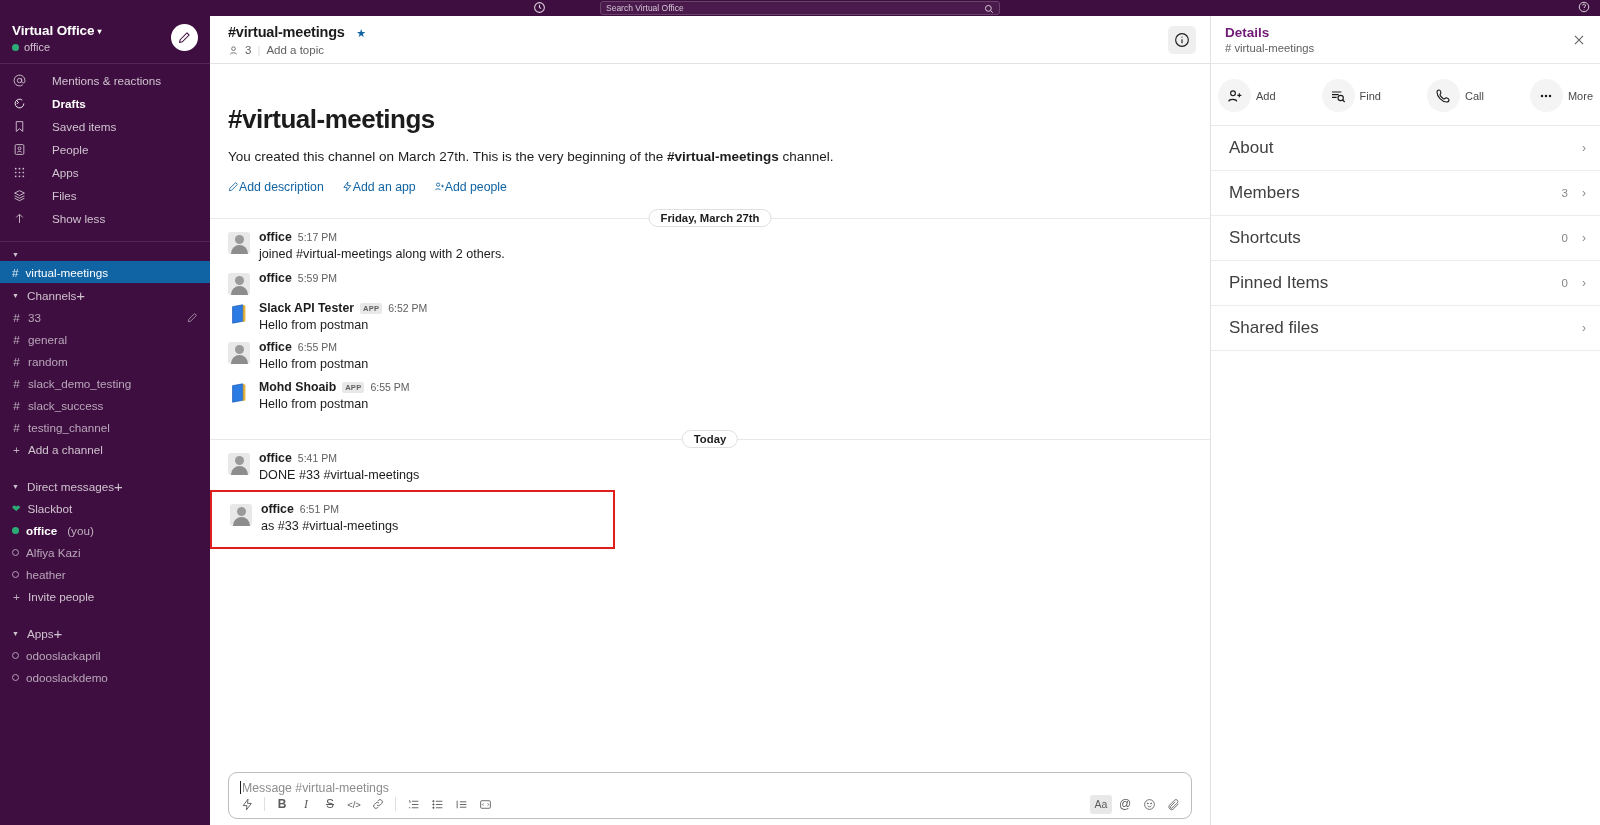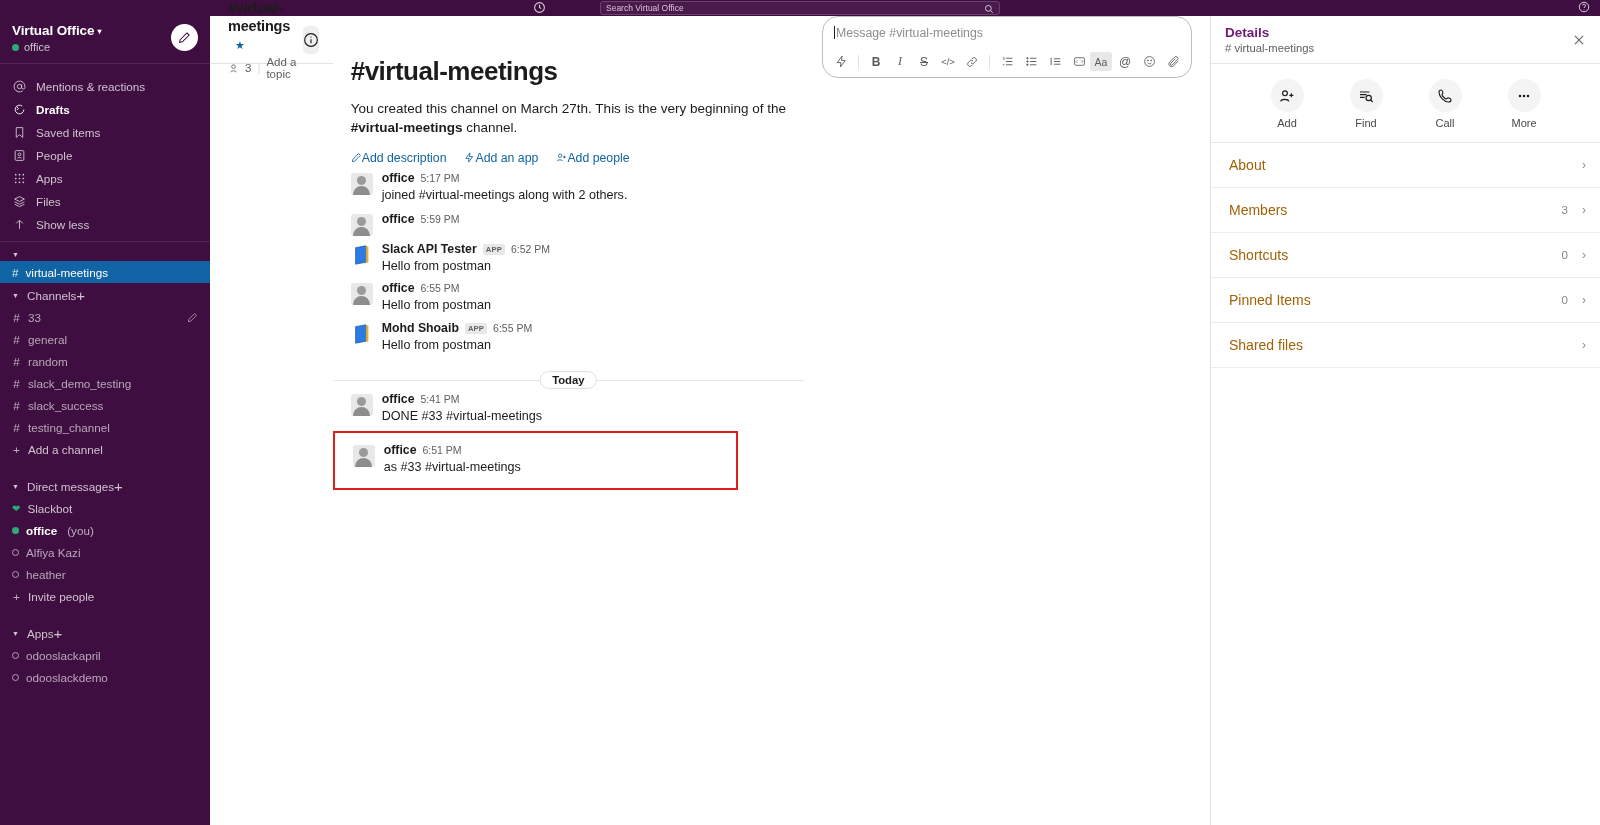--- a/index.html
+++ b/index.html
@@ -46,21 +46,21 @@
   .ws-user { display:flex; align-items:center; gap:5px; margin-top: 3px; font-size: 11px; color:#CFC3CF;}
   .dot-green { width: 7px; height: 7px; border-radius: 50%; background:#2BAC76; display:inline-block; }
   .compose-btn {
     width: 27px; height: 27px; border-radius: 50%; background: #fff;
     display: flex; align-items: center; justify-content: center; cursor: pointer;
     margin-top:1px;
   }
 
   .nav-list { padding: 8px 0 6px 0; }
   .nav-item {
-    display: flex; align-items: flex-end; gap: 9px;
+    display: flex; align-items: flex-start; gap: 25px;
     padding: 2px 12px; height: 23px; cursor: pointer; color:#CFC3CF;
     font-size: 11.7px;
   }
   .nav-item .ico { width: 15px; display: flex; justify-content: center; align-items:center; }
   .nav-item.bold { color: #fff; font-weight: bold; }
 
   .sb-divider { height:1px; background:#522753; margin: 2px 0 0 0; }
 
   .collapse-row { padding: 5px 12px 2px 12px; }
 
@@ -89,21 +89,21 @@
   .ch-item .pencil { opacity: .85; }
   .ch-item.dim { color:#B9A7BA; }
   .ch-item.you { color:#fff; }
   .ch-item.you b { font-weight: bold; }
   .ch-item .suffix { color:#BCAFBD; margin-left:3px; }
   .circ-o { width: 7px; height:7px; border-radius:50%; border:1.2px solid #B49CB5; display:inline-block;}
   .heart { color:#2BAC76; font-size:10px; }
 
   
   .main {
-    flex: 1 1 auto; background: #fff; display: flex; flex-direction: row;
+    flex: 1 1 auto; background: #fff; display: flex; flex-direction: column;
     min-width: 0; position: relative;
   }
   .ch-header {
     height: 48px; flex: 0 0 48px; border-bottom: 1px solid #E2E2E2;
     display: flex; align-items: center; justify-content: space-between;
     padding: 0 14px 0 18px;
   }
   .ch-title { font-size: 14.5px; font-weight: bold; color: #1D1C1D; letter-spacing:-.2px;}
   .star { color:#1264A3; font-size: 11px; margin-left: 7px; }
   .ch-sub { display:flex; align-items:center; gap:6px; font-size: 11.5px; color:#616061; margin-top: 3px;}
@@ -159,22 +159,22 @@
   .msg-extra { font-size: 12.6px; color:#1D1C1D; margin-top: 12px; }
 
   .highlight-box {
     border: 2px solid #E01E1E; margin: 4px 0 0 0; width: 405px;
     padding: 4px 0 10px 0;
   }
 
   
   .composer-wrap { padding: 0 18px 6px 18px; flex: 0 0 auto; }
   .composer {
-    border: 1px solid #BDBDBD; border-radius: 16px; background: #fff;
-    height: 62px; display:flex; flex-direction:column; justify-content:space-between;
+    border: 1px solid #BDBDBD; border-radius: 9px; background: #fff;
+    height: 47px; display:flex; flex-direction:column; justify-content:center;
   }
   .composer-input {
     padding: 9px 11px 0 11px; font-size: 12.3px; color:#8D8D8D;
     position: relative;
   }
   .caret-bar {
     display:inline-block; width:1px; height:13px; background:#1D1C1D;
     vertical-align:-2px; margin-right:1px;
   }
   .composer-tools {
@@ -199,32 +199,32 @@
     display:flex; align-items:center; justify-content:space-between; padding: 0 14px 0 14px;
   }
   .details-title { font-size: 13.5px; font-weight:bold; color:#701a75; }
   .details-sub { font-size: 11.3px; color:#616061; margin-top: 2px; }
   .close-x { color:#616061; font-size: 16px; cursor:pointer; line-height:1; }
 
   .quick-actions {
     display:flex; justify-content:center; gap: 46px; padding: 15px 0 13px 0;
     border-bottom: 1px solid #E8E8E8;
   }
-  .qa { display:flex; flex-direction:column; align-items:center; gap:5px; cursor:pointer;}
+  .qa { display:flex; flex-direction:row; align-items:center; gap:5px; cursor:pointer;}
   .qa-circle {
     width: 33px; height: 33px; border-radius: 50%; background:#F4F4F4;
     display:flex; align-items:center; justify-content:center; color:#1D1C1D;
   }
   .qa-label { font-size: 11px; color:#494949; }
 
   .det-row {
     height: 45px; display:flex; align-items:center; justify-content:space-between;
     padding: 0 14px 0 18px; border-bottom: 1px solid #ECECEC; cursor:pointer;
   }
-  .det-row .lbl { font-size: 14px; color:#a16207; }
+  .det-row .lbl { font-size: 17px; color:#404040; }
   .det-row .right { display:flex; align-items:center; gap: 14px; }
   .det-row .cnt { font-size: 11.5px; color:#868686; }
   .chev { color:#8D8D8D; font-size: 12px; }
 
   svg { display:block; }
 </style>
 </head>
 <body>
 
 <div class="app">
@@ -534,20 +534,23 @@
                     <circle cx="9" cy="8" r="3.6"></circle>
                     <path d="M2.5 20c1.2-4 11-4 12.2 0"></path>
                     <path d="M18.5 8v6M15.5 11h6"></path>
                   </svg>
               </span>
               <span>Add people</span>
             </a>
           </div>
         </div>
 
+        <div class="divider-row">
+          <span class="divider-pill">Friday, March 27th</span>
+        </div>
 
         <div class="msg">
           <div class="avatar">
               <span class="head"></span>
               <span class="torso"></span>
             </div>
           <div class="msg-body">
             <div class="msg-head">
               <span class="msg-author">office</span>
               <span class="msg-time">5:17 PM</span>

